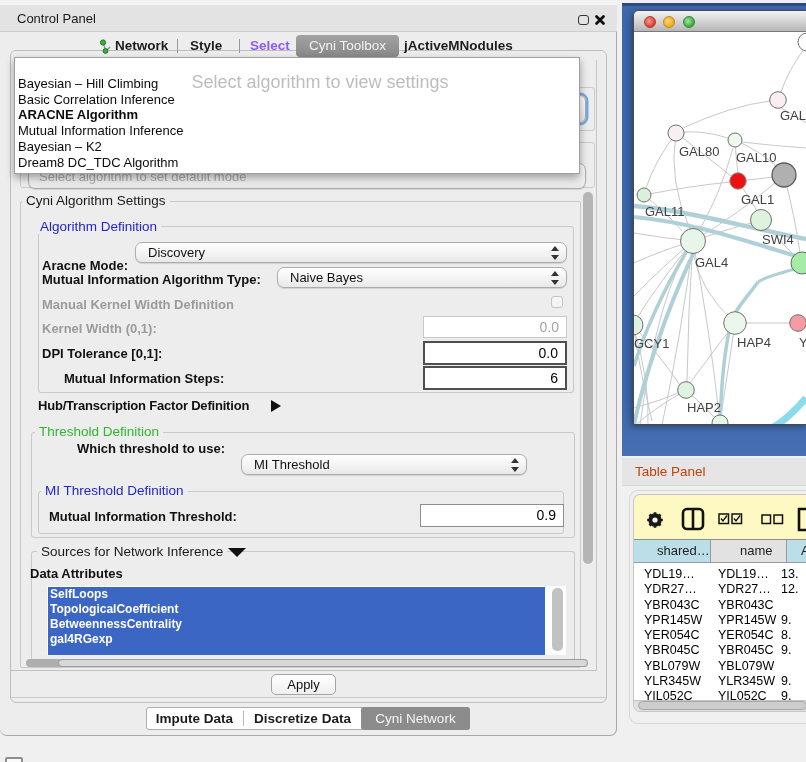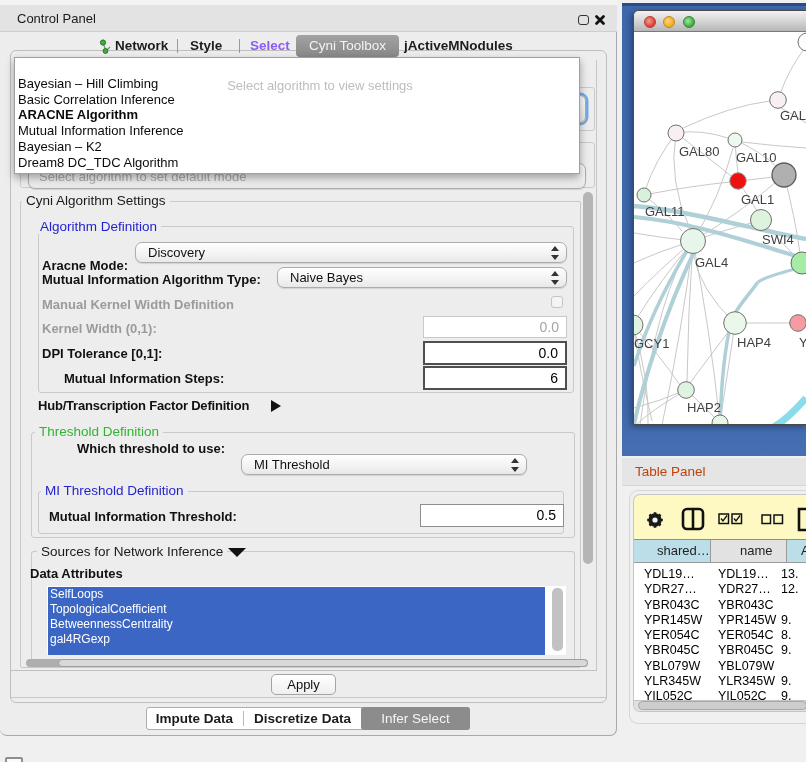--- a/index.html
+++ b/index.html
@@ -99,53 +99,53 @@
 
 <div class="abs lbl" style="left:77px; top:441px;text-align:center;">Which threshold to use:</div>
 <div class="combo" style="left:241px; top:454px; width:286px; height:21px;">
   <div class="ctext">MI Threshold</div>
     <div class="spin"></div>
 </div>
 
 <div class="group" style="left:38px; top:491px; width:526px; height:43px;"></div>
 <div class="gtitle" style="left:41px; top:484px; color:#2424CE;">MI Threshold Definition</div>
 <div class="abs lbl" style="left:49px; top:509px;">Mutual Information Threshold:</div>
-<div class="field" style="left:420px; top:504px; width:144px; height:23px; border:1px solid #8E8E8E; color:#000; line-height:21px;">0.5</div>
+<div class="field" style="left:420px; top:504px; width:144px; height:23px; border:1px solid #8E8E8E; color:#000; line-height:21px;">0.9</div>
 
 <div class="group" style="left:31px; top:551px; width:544px; height:117px; border-bottom:none; border-radius:3px 3px 0 0;"></div>
 <div class="gtitle" style="left:37px; top:545px; color:#1A1A1A;">Sources for Network Inference</div>
 <div class="abs" style="left:228px; top:548px; width:0; height:0; border-left:9px solid transparent; border-right:9px solid transparent; border-top:9px solid #111;"></div>
 
 <div class="abs lbl" style="left:30px; top:566px;">Data Attributes</div>
-<div class="abs" style="left:47px; top:586px; width:519px; height:69px; background:#FFF; overflow:hidden;">
+<div class="abs" style="left:47px; top:586px; width:519px; height:69px; background:#FFF; overflow:hidden;font-weight:bold;">
   <div class="abs" style="left:1px; top:1px; width:497px; height:68px; background:#3C66C4;"></div>
   <div class="abs" style="left:3px; top:1px; font-size:12px; color:#FFF; line-height:15px;">
     SelfLoops<br>TopologicalCoefficient<br>BetweennessCentrality<br>gal4RGexp
   </div>
   <div class="abs" style="left:505px; top:2px; width:11px; height:63px; background:#C2C2C2; border-radius:5px;"></div>
 </div>
 
 <div class="abs" style="left:26px; top:659px; width:562px; height:8px; background:#AEAEAE; border-radius:4px;"></div>
 <div class="abs" style="left:58px; top:659px; width:530px; height:8px; background:#D8D8D8; border:1px solid #9E9E9E; border-radius:4px;"></div>
 
 <div class="abs" style="left:271px; top:674px; width:65px; height:21px; border:1px solid #A5A5A5; border-radius:5px;
      background:linear-gradient(#FFFFFF,#EFEFEF); font-size:13px; color:#111; text-align:center; line-height:20px;">Apply</div>
 
 <div class="abs" style="left:11px; top:697px; width:595px; height:1px; background:#C8C8C8;"></div>
 <div class="abs" style="left:146px; top:707px; width:324px; height:23px; background:#FFF; border:1px solid #ADADAD; border-radius:3px;"></div>
 <div class="abs b" style="left:146px; top:707px; width:97px; height:23px; line-height:23px; font-size:13.5px; color:#1C1C1C; text-align:center;">Impute Data</div>
 <div class="abs" style="left:243px; top:711px; width:1px; height:15px; background:#B9B9B9;"></div>
 <div class="abs b" style="left:244px; top:707px; width:117px; height:23px; line-height:23px; font-size:13.5px; color:#1C1C1C; text-align:center;">Discretize Data</div>
-<div class="abs" style="left:361px; top:707px; width:109px; height:23px; background:#8C8C8C; border-radius:3px; line-height:23px; font-size:13.5px; color:#F5F5F5; text-align:center;">Infer Select</div>
+<div class="abs" style="left:361px; top:707px; width:109px; height:23px; background:#8C8C8C; border-radius:3px; line-height:23px; font-size:13.5px; color:#F5F5F5; text-align:center;">Cyni Network</div>
 
 <div class="abs" style="left:5px; top:757px; width:18px; height:10px; border:2px solid #8E8E8E; border-radius:2px; background:#FAFAFA;"></div>
 
 <div class="abs" style="left:14px; top:57px; width:566px; background:#FFF; border:1px solid #A0A0A0;
      box-shadow:0 4px 8px rgba(0,0,0,0.35); z-index:50; height:117px;">
-  <div style="text-align:center; font-size:13px; color:#BDBDBD; margin-top:20px;padding-left:46px;">Select algorithm to view settings</div>
+  <div style="text-align:center; font-size:18px; color:#BDBDBD; margin-top:14px;padding-left:46px;">Select algorithm to view settings</div>
   <div style="position:absolute; left:3px; top:18px; font-size:13px; color:#0A0A0A; line-height:15.7px;">
     Bayesian – Hill Climbing<br>
     Basic Correlation Inference<br>
     <span class="b">ARACNE Algorithm</span><br>
     Mutual Information Inference<br>
     Bayesian – K2<br>
     Dream8 DC_TDC Algorithm
   </div>
 </div>
 

